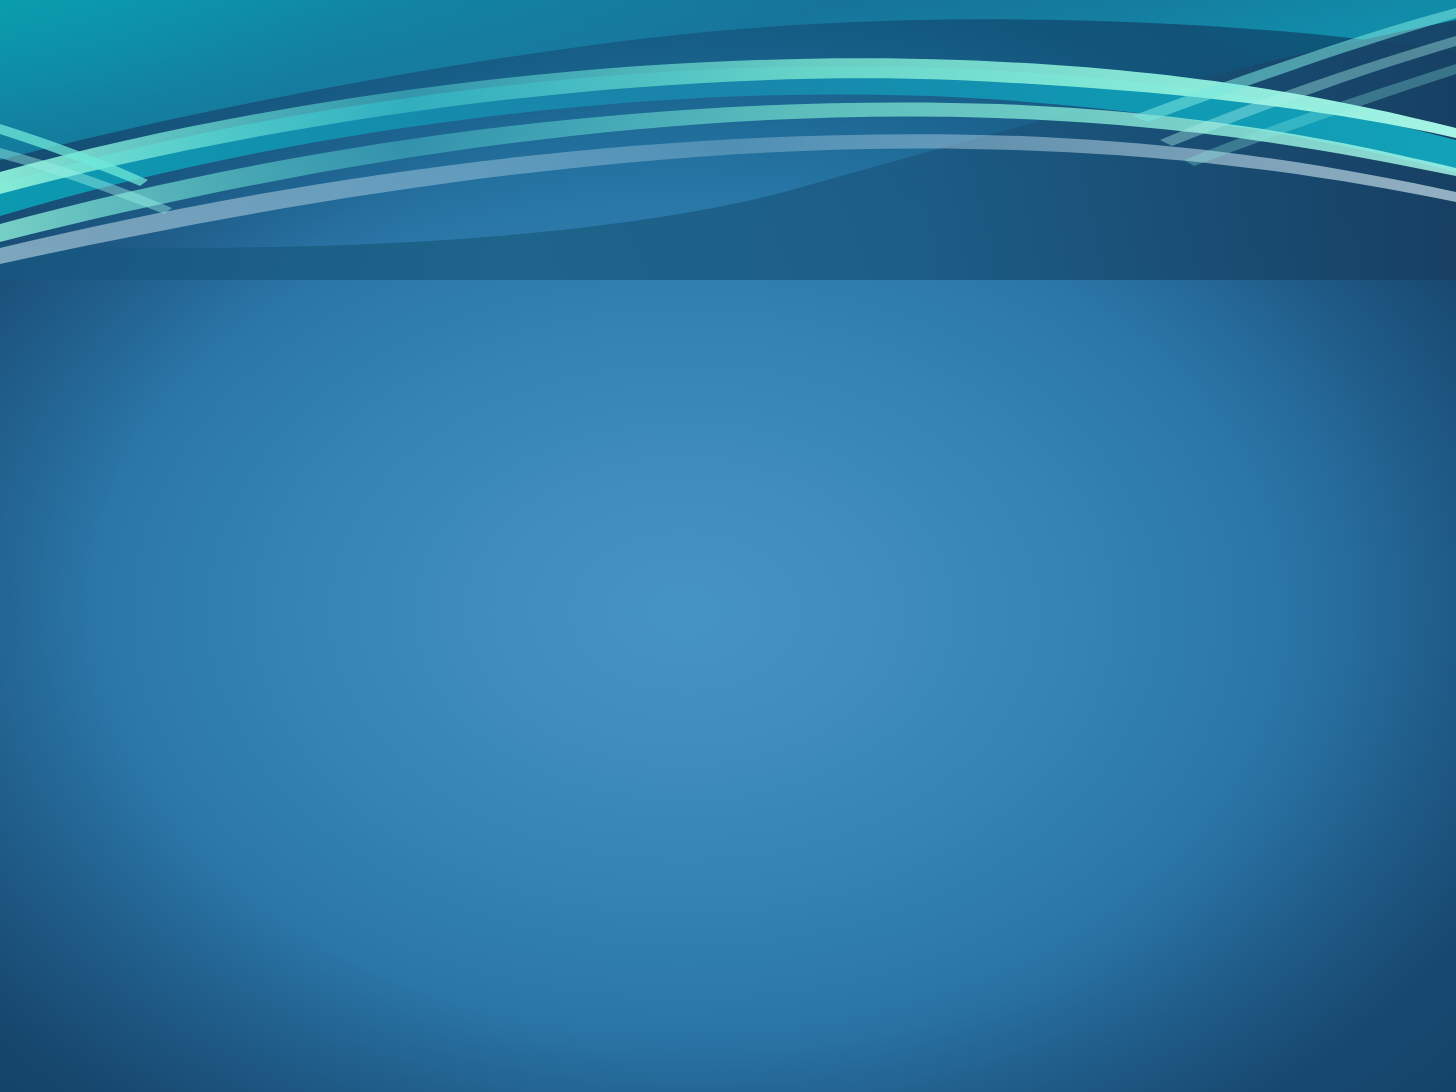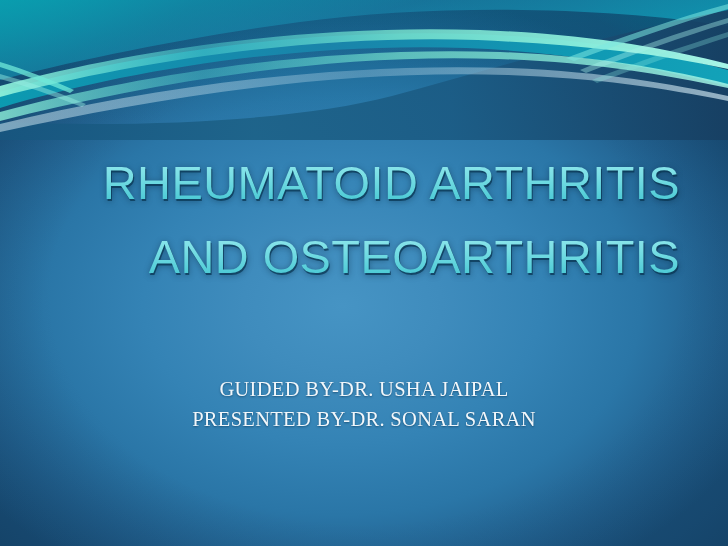--- a/index.html
+++ b/index.html
@@ -138,23 +138,15 @@
     <path d="M0,124 C150,88 330,62 510,68 C606,72 672,84 728,96 L728,101 C664,88 596,78 508,75 C334,69 156,98 0,132 Z" fill="url(#gPale)"></path>
 
     <path d="M728,4 C676,18 620,38 566,58 L574,61 C628,41 682,22 728,9 Z" fill="#7ce7e0" opacity="0.55"></path>
     <path d="M728,18 C680,32 628,50 580,70 L586,73 C634,54 684,36 728,23 Z" fill="#a9f2ea" opacity="0.40"></path>
     <path d="M728,32 C684,46 636,62 592,80 L597,83 C642,66 688,50 728,37 Z" fill="#8aeae2" opacity="0.30"></path>
 
     <path d="M0,62 C26,70 52,80 74,90 L70,93 C46,83 22,74 0,67 Z" fill="#6fe8d8" opacity="0.75"></path>
     <path d="M0,74 C30,82 60,93 86,104 L82,107 C54,96 26,86 0,79 Z" fill="#9af0e4" opacity="0.45"></path>
   </svg>
 
-  <div id="title-block">
-    <div class="title-line">RHEUMATOID ARTHRITIS</div>
-    <div class="title-line">AND OSTEOARTHRITIS</div>
-  </div>
 
-  <div id="subtitle-block">
-    <div class="sub-line">GUIDED BY-DR. USHA JAIPAL</div>
-    <div class="sub-line">PRESENTED BY-DR. SONAL SARAN</div>
-  </div>
 
 </div>
 
 </body></html>

